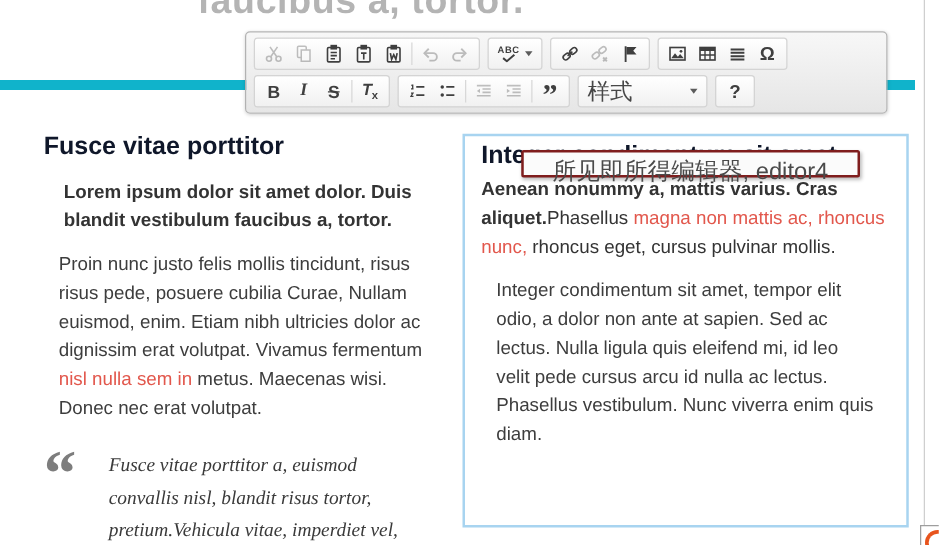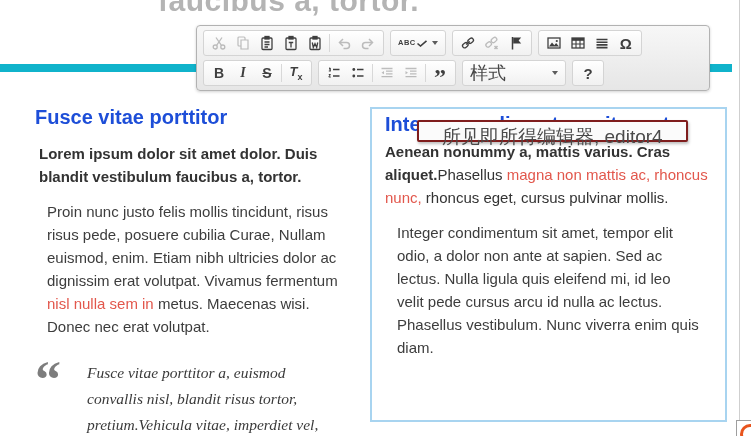--- a/index.html
+++ b/index.html
@@ -39,35 +39,35 @@
   .tb-sep{width:1px;height:18px;background:#d8d8d8;margin:0 2px;flex:none;}
   .tb-btn svg{display:block;}
   .glyph-b{font-weight:bold;font-size:14px;}
   .glyph-i{font-style:italic;font-family:"Liberation Serif",serif;font-weight:bold;font-size:14px;}
   .glyph-s{font-weight:bold;font-size:14px;text-decoration:line-through;}
   .glyph-tx{font-style:italic;font-weight:bold;font-size:13px;}
   .glyph-tx sub{font-size:9px;font-style:normal;}
   .glyph-omega{font-size:15px;font-weight:bold;}
   .glyph-quote{font-family:"Liberation Serif",serif;font-weight:bold;font-size:24px;line-height:10px;margin-top:8px;}
   .glyph-q{font-weight:bold;font-size:15px;}
-  .spell{display:flex;flex-direction:row;align-items:center;line-height:1;}
+  .spell{display:flex;flex-direction:column;align-items:center;line-height:1;}
   .spell .abc{font-size:7.5px;font-weight:bold;letter-spacing:.5px;}
   .caret{width:0;height:0;border-left:3.5px solid transparent;border-right:3.5px solid transparent;border-top:4px solid #5c5c5c;margin-left:4px;flex:none;}
   .combo{
     display:flex;align-items:center;justify-content:space-between;height:26px;box-sizing:border-box;
     background:linear-gradient(#ffffff,#f1f1f1);border:1px solid #d4d4d4;border-radius:3px;
     padding:0 7px;font-size:18px;color:#474747;
   }
   .combo-styles{width:104px;}
   .combo-format{width:88px;}
   
   .col-left{position:absolute;left:35px;top:104px;width:328px;}
-  h3.sec{margin:0;font-size:20px;line-height:26px;font-weight:600;color:#1d4ed8;}
+  h3.sec{margin:0;font-size:20px;line-height:26px;font-weight:600;color:#0f172a;}
   .col-left h3.sec{margin-bottom:12px;}
-  .lead{font-weight:bold;color:#333;font-size:15px;line-height:23px;margin:0 0 9px 4px;}
+  .lead{font-weight:bold;color:#333;font-size:15px;line-height:23px;margin:0 0 9px 16px;}
   .para{font-size:15px;line-height:23px;margin:12px;color:#3d3d3d;}
   .col-left .para{margin-bottom:22px;}
   a.red{color:#e2574c;text-decoration:none;}
   blockquote.bq{margin:0;display:flex;}
   .bq-mark{
     font-family:"Liberation Serif",serif;font-weight:bold;font-size:52px;color:#7d7d7d;
     line-height:40px;width:52px;flex:none;
   }
   .bq-text{
     font-family:"Liberation Serif",serif;font-style:italic;font-size:15.5px;line-height:26px;

